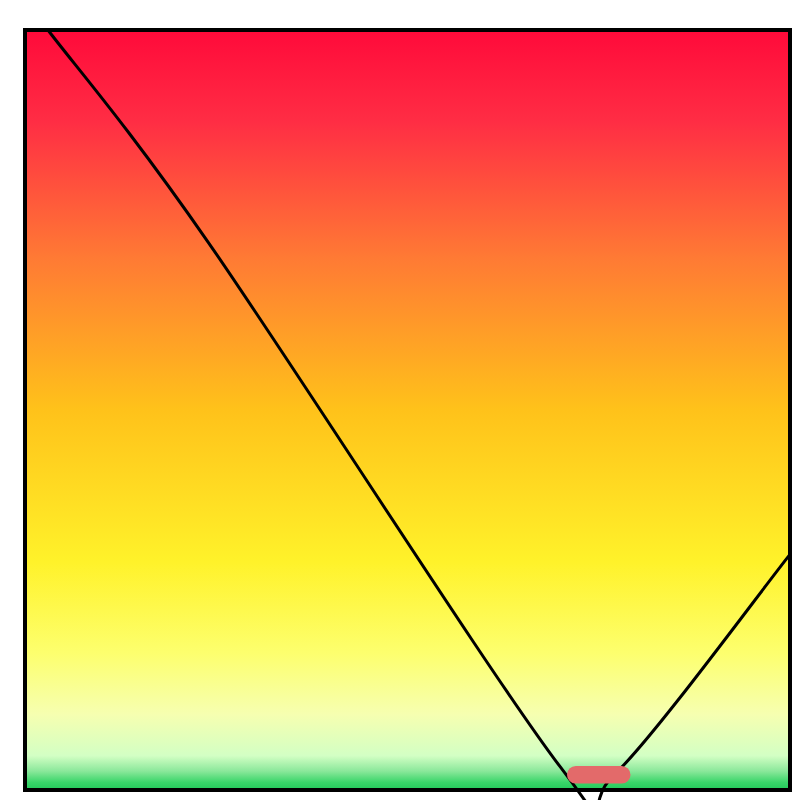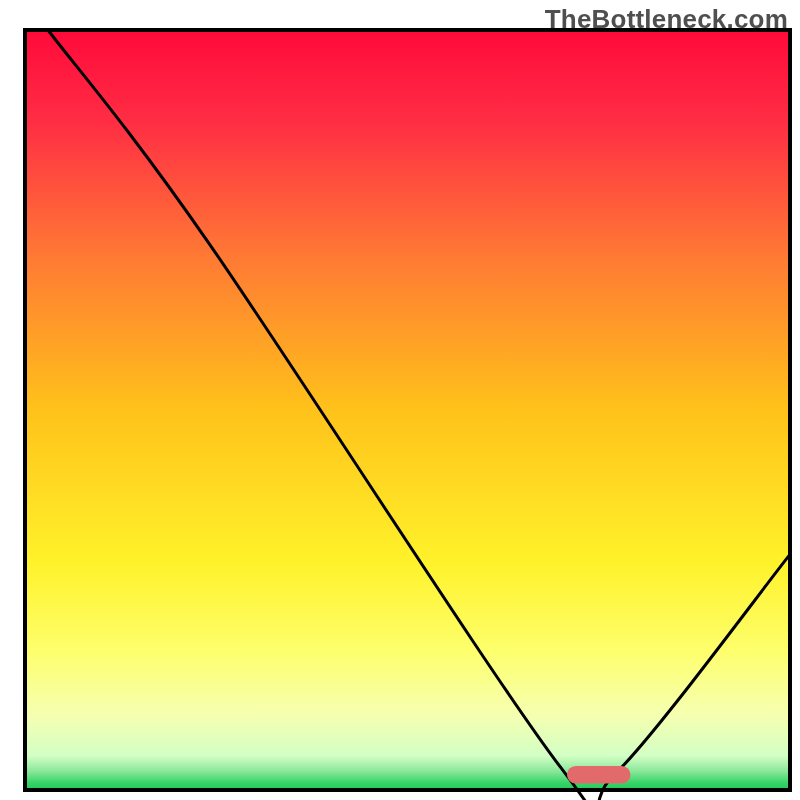--- a/index.html
+++ b/index.html
@@ -47,21 +47,20 @@
     fill: none;
     stroke: #000000;
     stroke-width: 4;
   }
 </style>
 </head>
 <body>
 
 <div class="stage">
 
-  <div class="watermark">TheBottleneck.com</div>
 
   <svg class="plot" viewBox="0 0 800 800" preserveAspectRatio="none">
     <defs>
       <linearGradient id="bg-grad" x1="0" y1="0" x2="0" y2="1">
       <stop offset="0.00%" stop-color="#ff0a3a"></stop>
           <stop offset="12.00%" stop-color="#ff2d44"></stop>
           <stop offset="30.00%" stop-color="#ff7a34"></stop>
           <stop offset="50.00%" stop-color="#ffc21a"></stop>
           <stop offset="70.00%" stop-color="#fff22a"></stop>
           <stop offset="82.00%" stop-color="#fdff6e"></stop>

